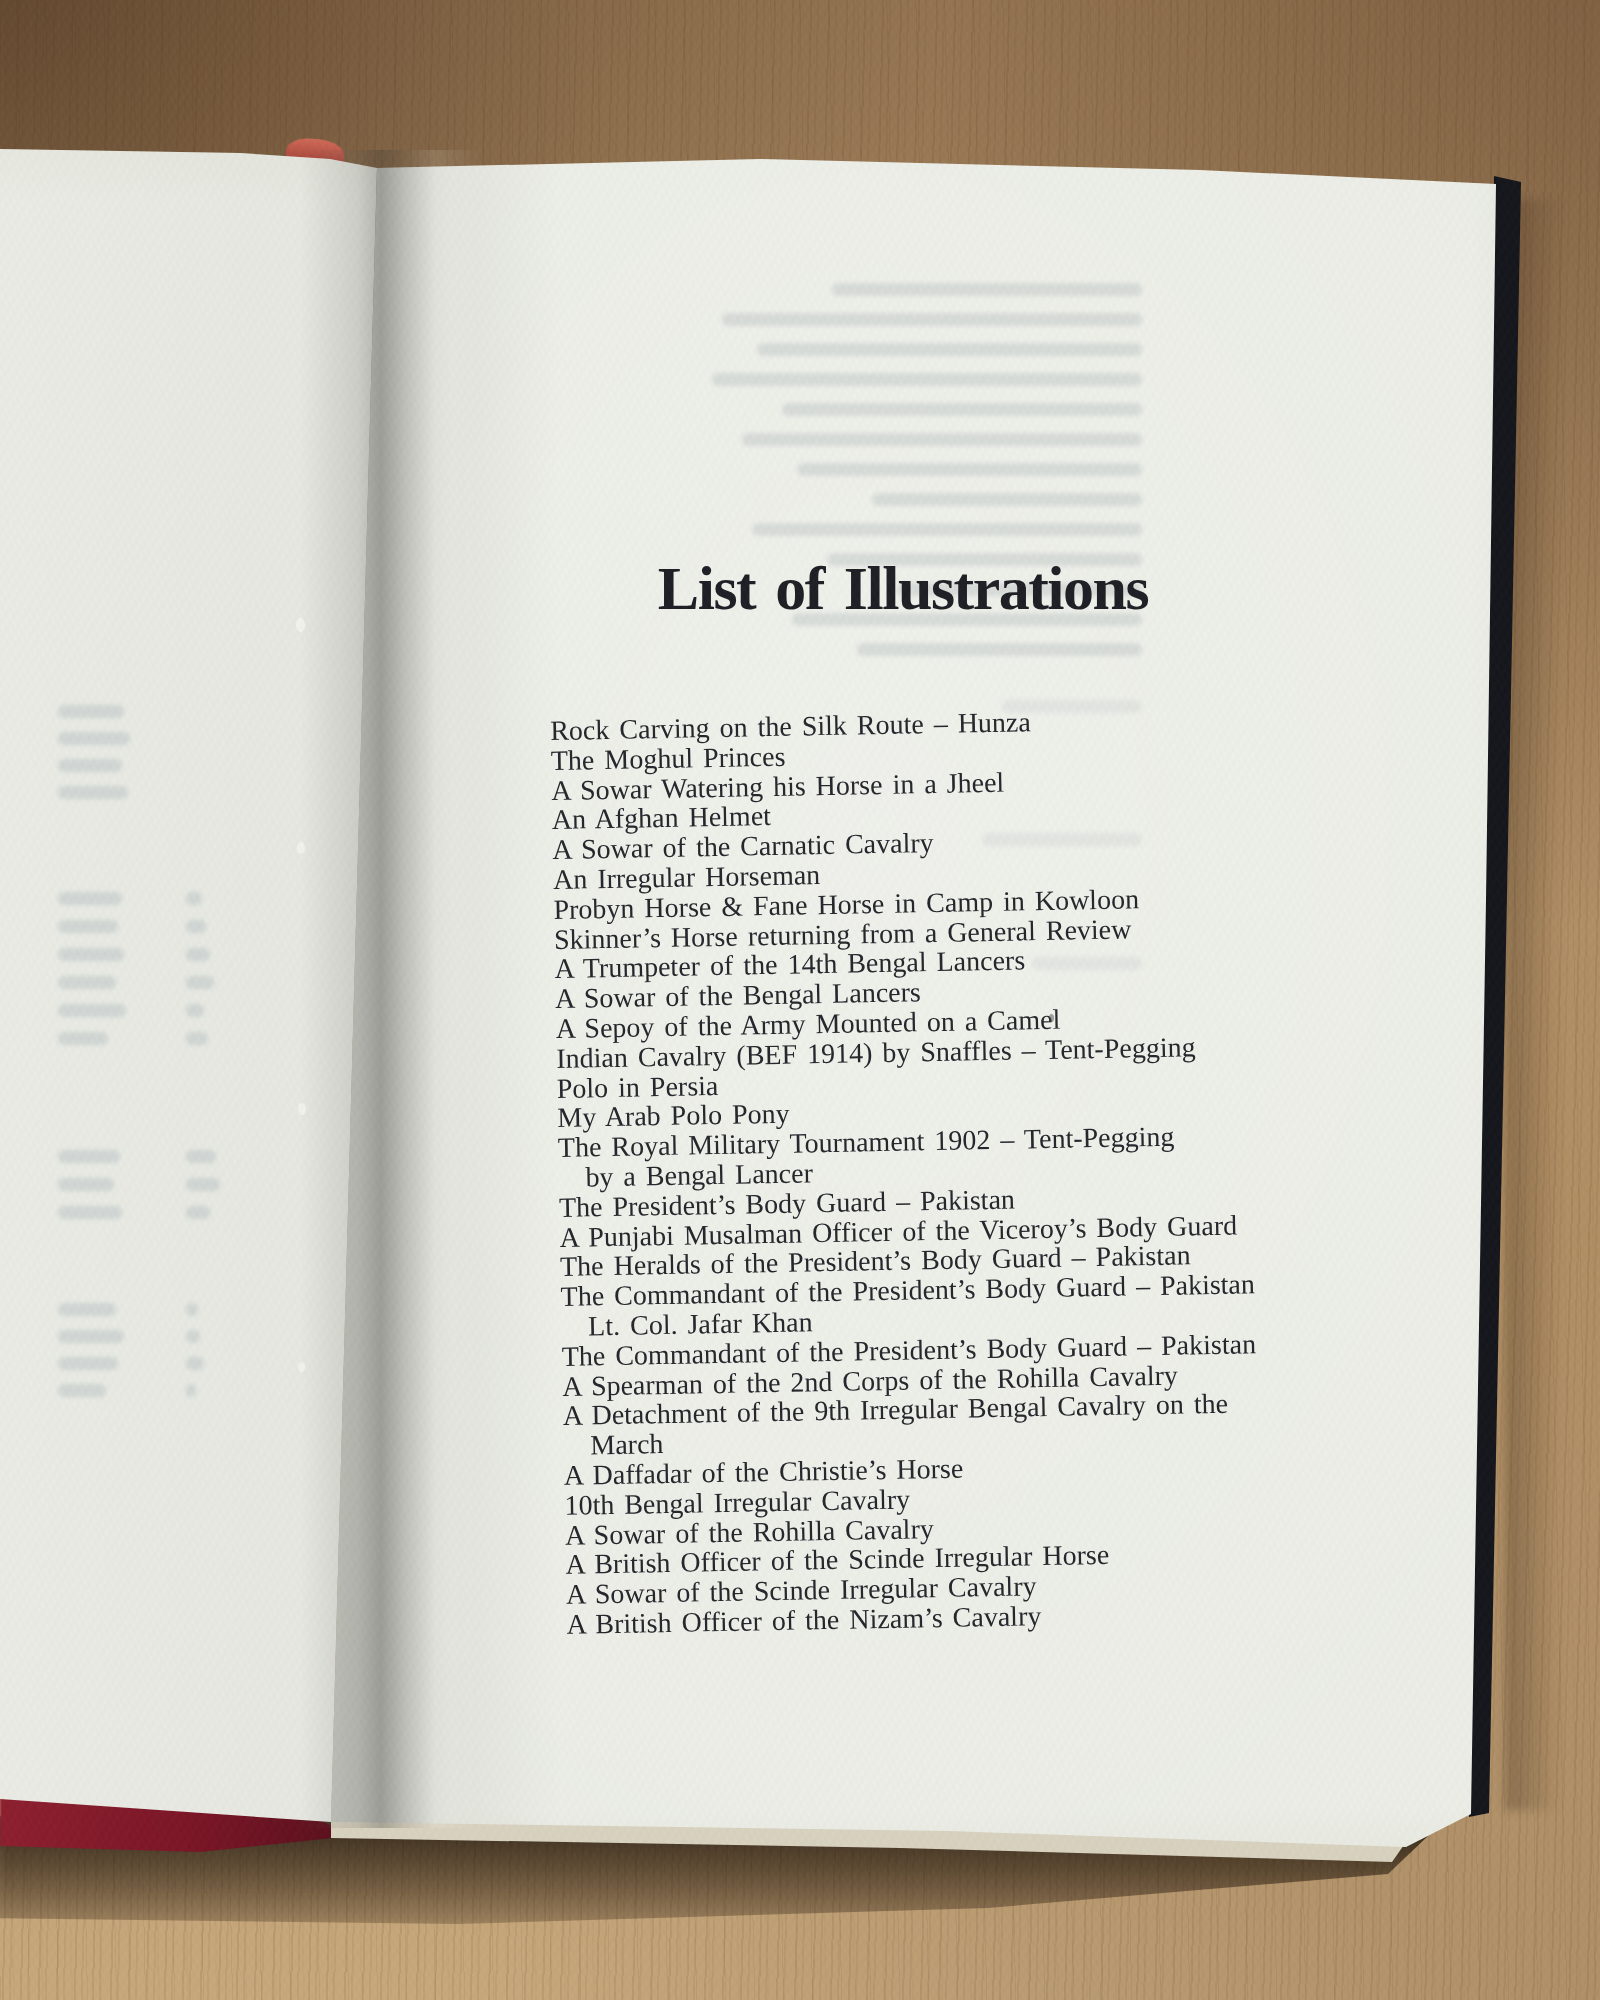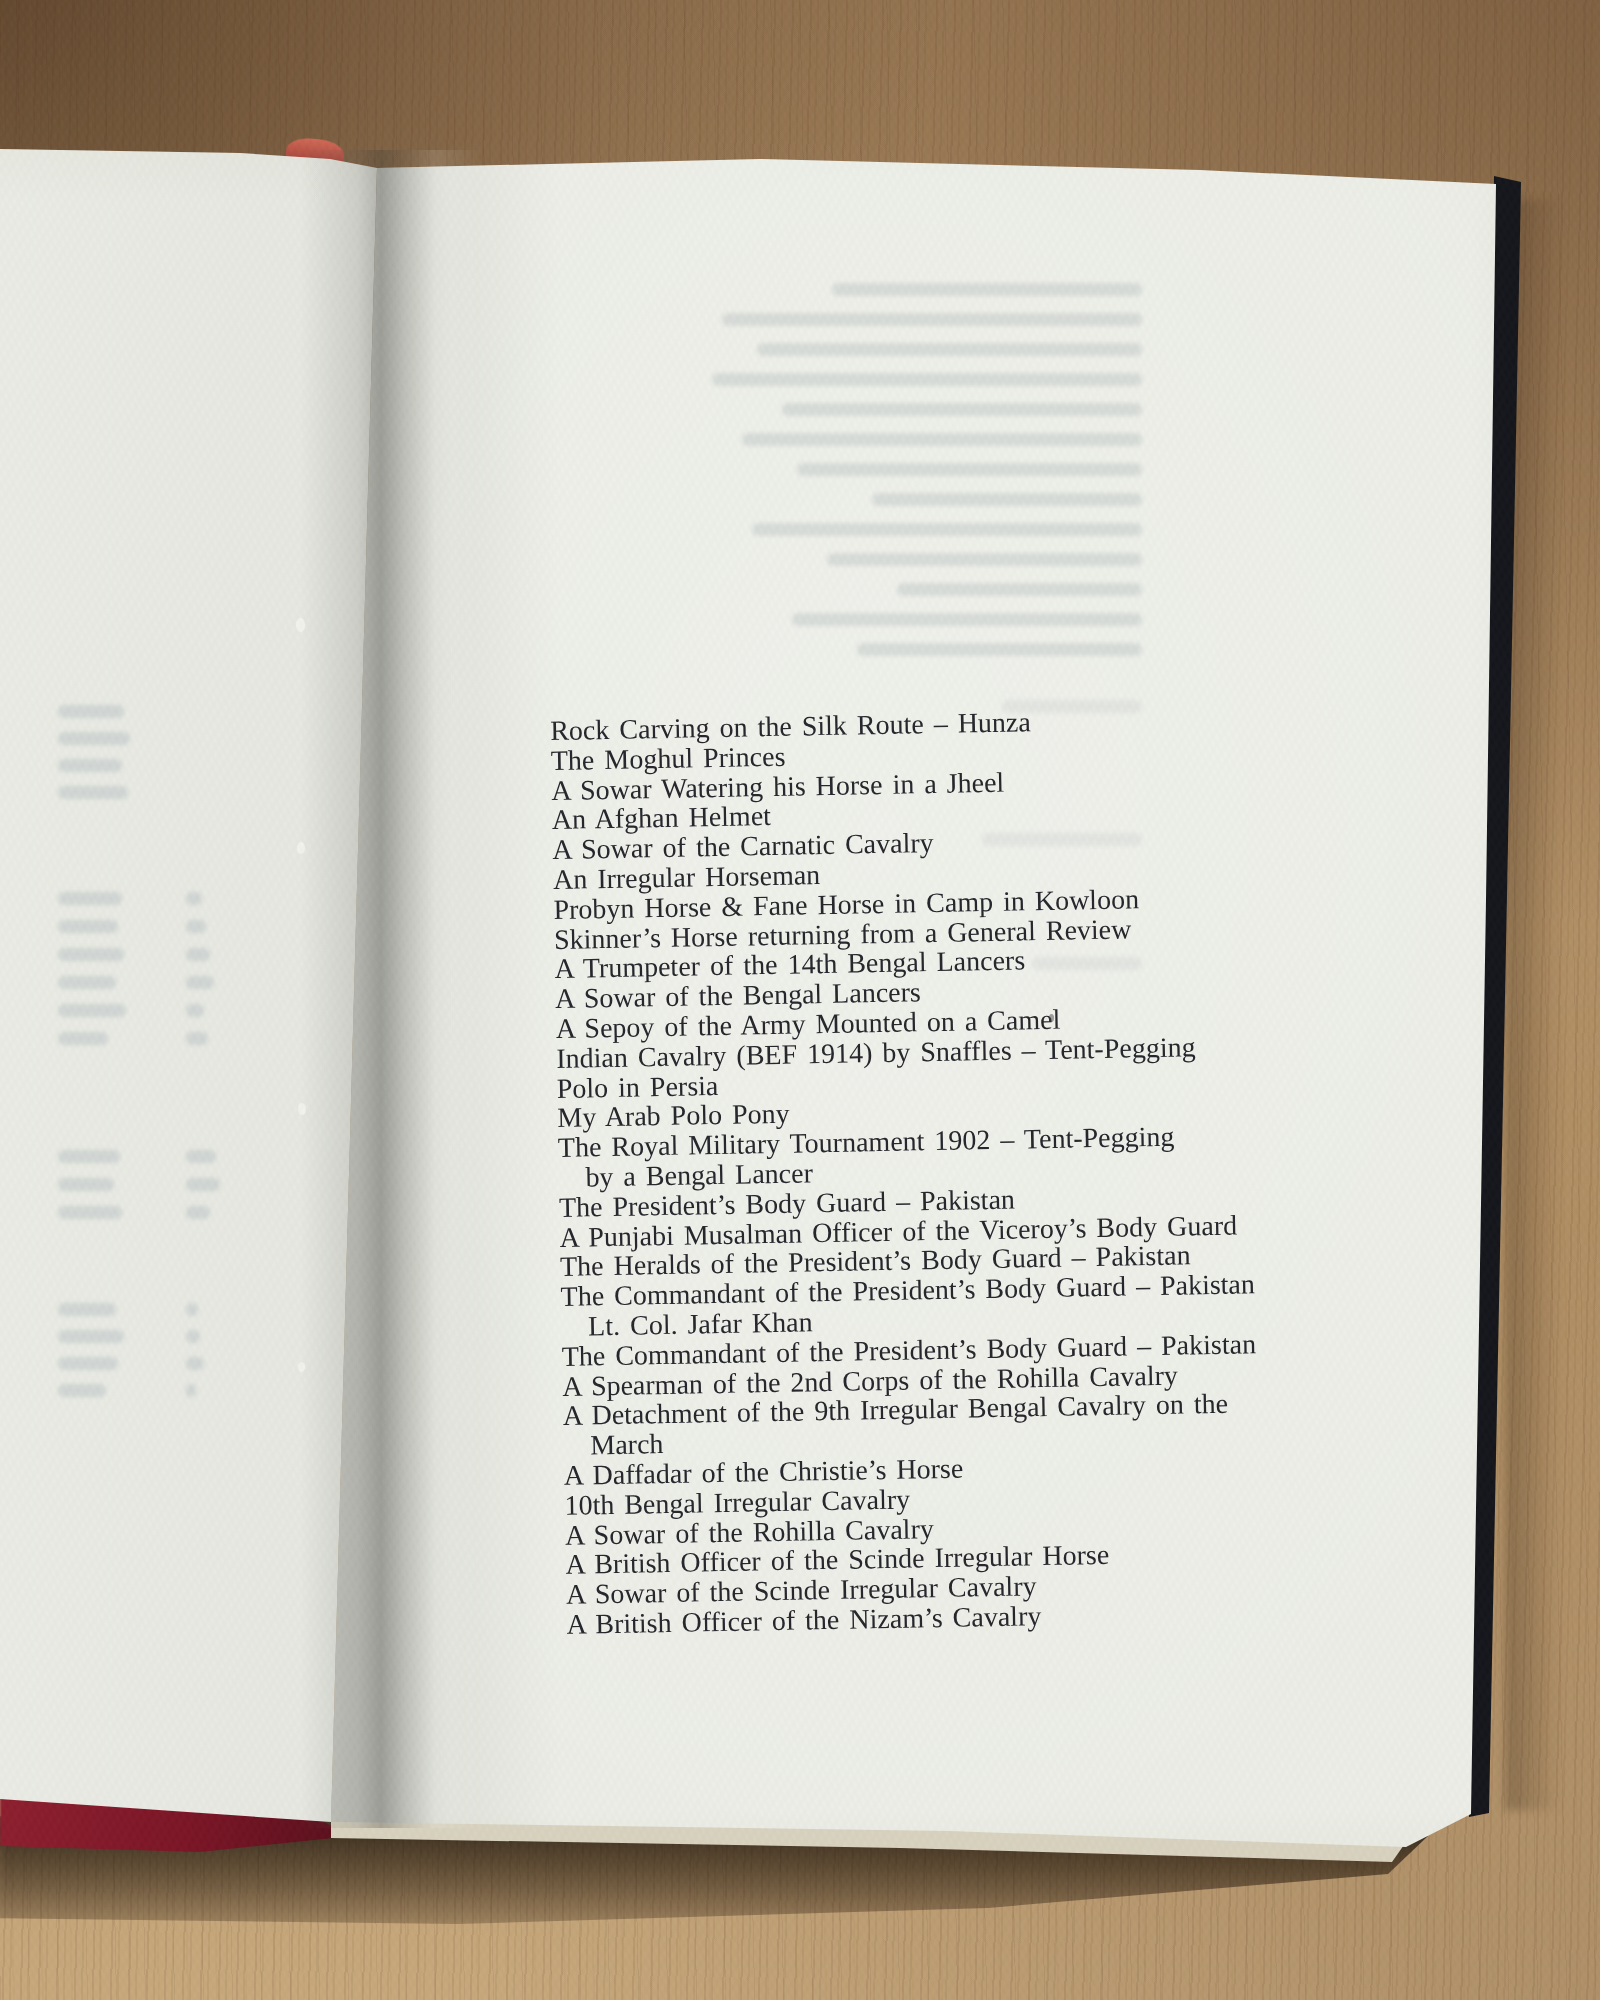--- a/index.html
+++ b/index.html
@@ -178,20 +178,21 @@
       <div class="ghost-row" style="margin-bottom: 14px;">
         <span class="ghost-frag" style="width: 60px;"></span>
         <span class="ghost-numm" style="width: 18px;"></span>
       </div>
       <div class="ghost-row" style="margin-bottom: 14px;">
         <span class="ghost-frag" style="width: 48px;"></span>
         <span class="ghost-numm" style="width: 10px;"></span>
       </div>
     </div>
 
+  <h1 class="title">List of Illustrations</h1>
 
   <div class="toc">
       <div class="toc-line">Rock Carving on the Silk Route – Hunza</div>
       <div class="toc-line">The Moghul Princes</div>
       <div class="toc-line">A Sowar Watering his Horse in a Jheel</div>
       <div class="toc-line">An Afghan Helmet</div>
       <div class="toc-line">A Sowar of the Carnatic Cavalry</div>
       <div class="toc-line">An Irregular Horseman</div>
       <div class="toc-line">Probyn Horse &amp; Fane Horse in Camp in Kowloon</div>
       <div class="toc-line">Skinner’s Horse returning from a General Review</div>

